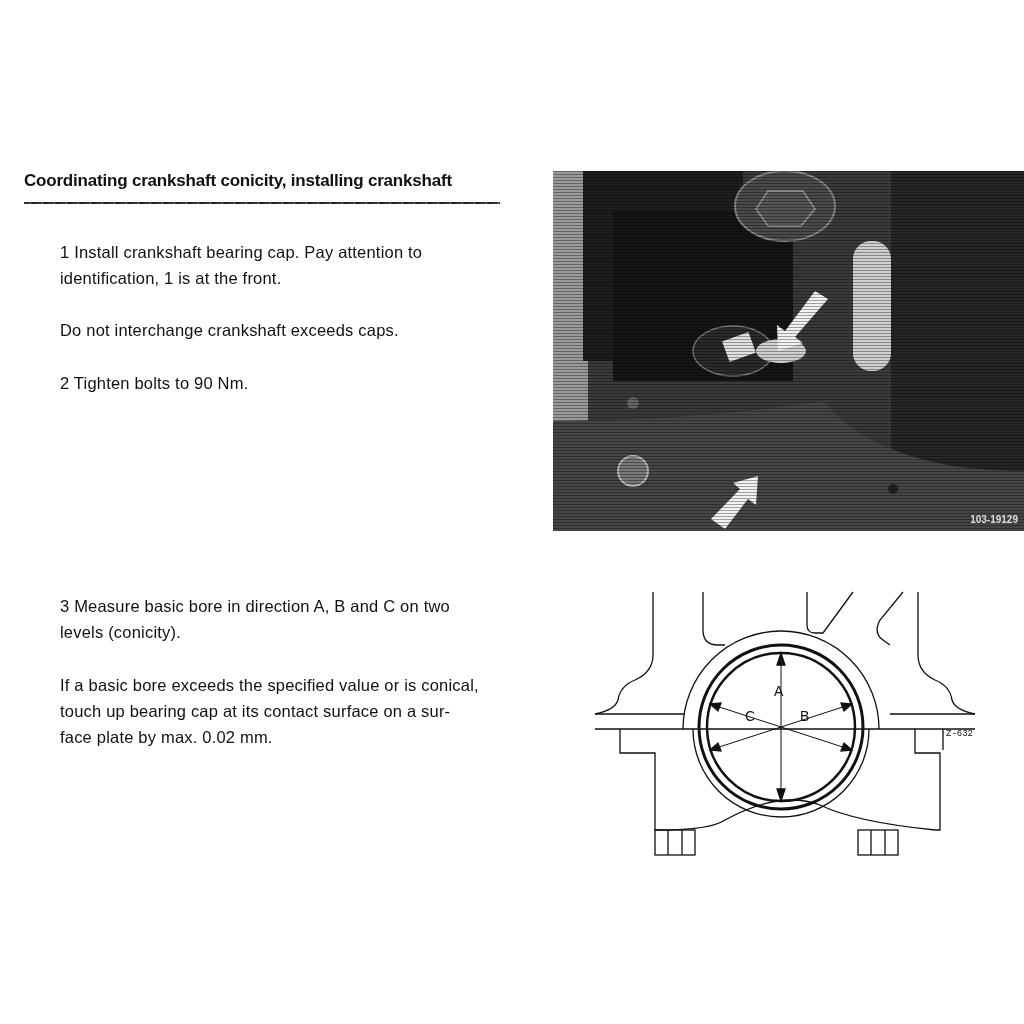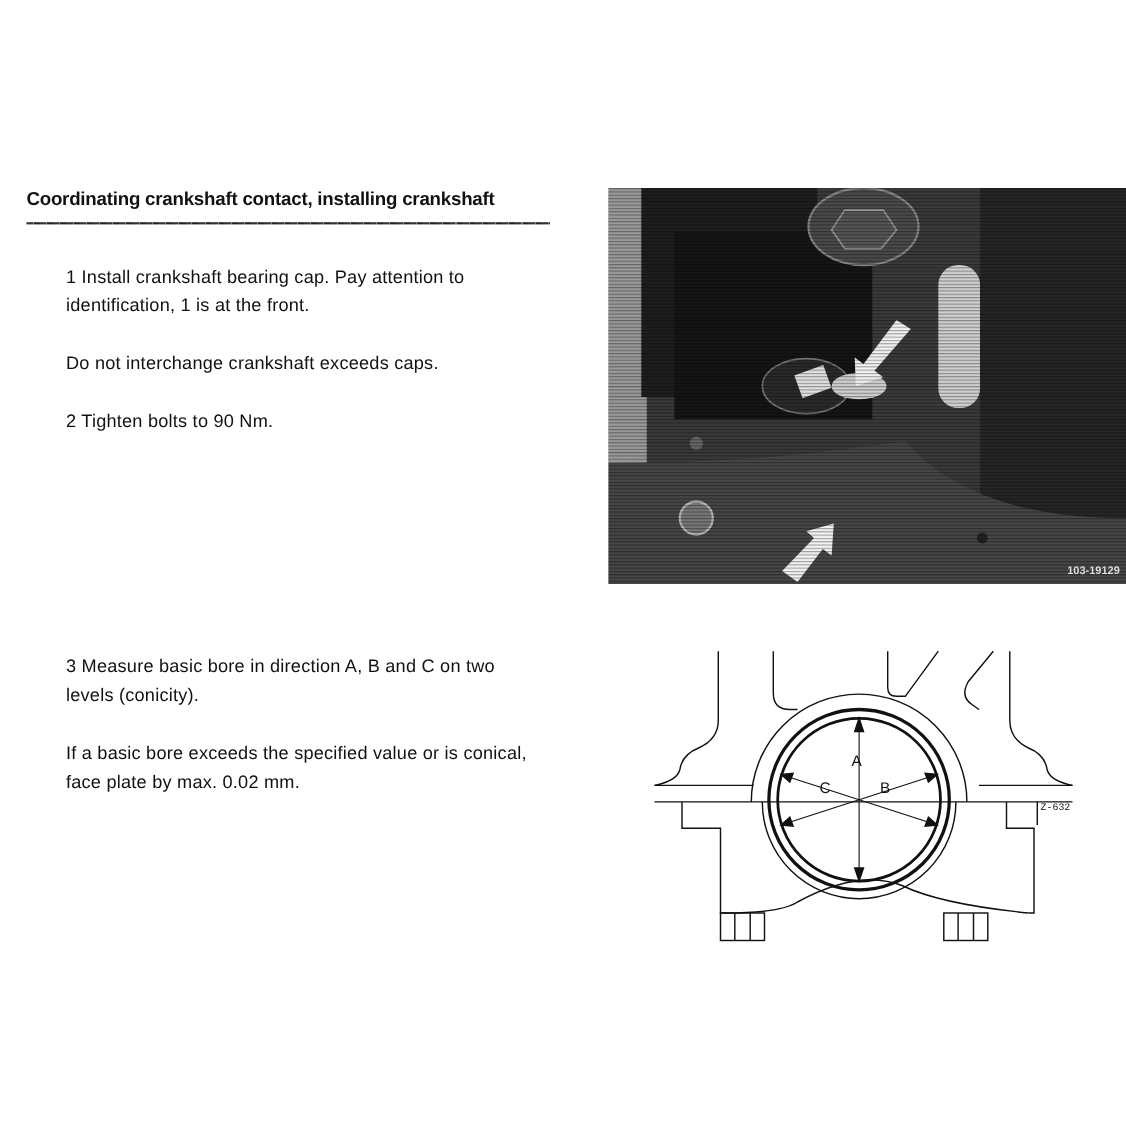--- a/index.html
+++ b/index.html
@@ -8,36 +8,37 @@
     .title { position:absolute; left:24px; top:171px; font-size:17px; font-weight:bold; letter-spacing:-0.2px; }
     .rule { position:absolute; left:24px; top:202px; width:476px; height:2px;
             background:repeating-linear-gradient(90deg,#333 0 6px,#777 6px 7px,#222 7px 12px); }
     .para { position:absolute; left:24px; font-size:16.5px; line-height:26px; letter-spacing:0.2px;margin-left:36px; }
     .photo { position:absolute; left:553px; top:171px; width:471px; height:360px; overflow:hidden; }
     .diagram { position:absolute; left:590px; top:590px; width:400px; height:275px; }
   </style>
 </head>
 <body>
 
-<div class="title">Coordinating crankshaft contact, installing crankshaft</div>
+<div class="title">Coordinating crankshaft conicity, installing crankshaft</div>
 <div class="rule"></div>
 
 <div class="para" style="top:239px">
   <div>1   Install crankshaft bearing cap. Pay attention to</div>
   <div>identification, 1 is at the front.</div>
 </div>
 <div class="para" style="top:317px">Do not interchange crankshaft exceeds caps.</div>
 <div class="para" style="top:370px">2   Tighten bolts to 90 Nm.</div>
 
 <div class="para" style="top:593px">
   <div>3   Measure basic bore in direction A, B and C on two</div>
   <div>levels (conicity).</div>
 </div>
 <div class="para" style="top:672px">
   <div>If a basic bore exceeds the specified value or is conical,</div>
+  <div>touch up bearing cap at its contact surface on a sur-</div>
   <div>face plate by max. 0.02 mm.</div>
 </div>
 
 <div class="photo">
   <svg width="471" height="360" viewBox="0 0 471 360">
     <defs>
       <pattern id="scan" width="4" height="3" patternUnits="userSpaceOnUse">
         <rect width="4" height="1" fill="#000" opacity="0.35"></rect>
       </pattern>
     </defs>

